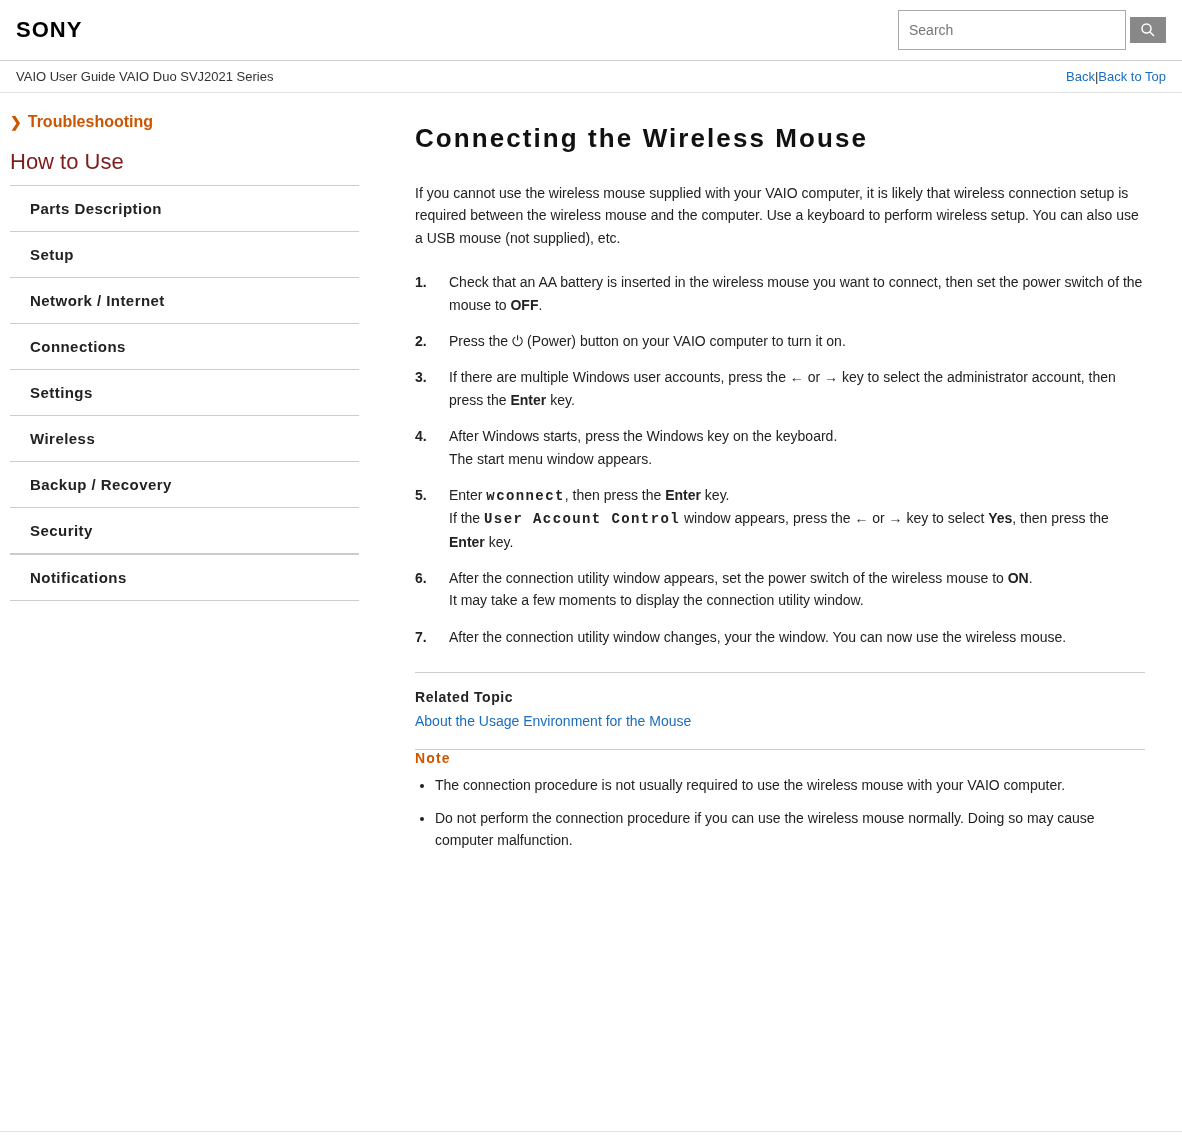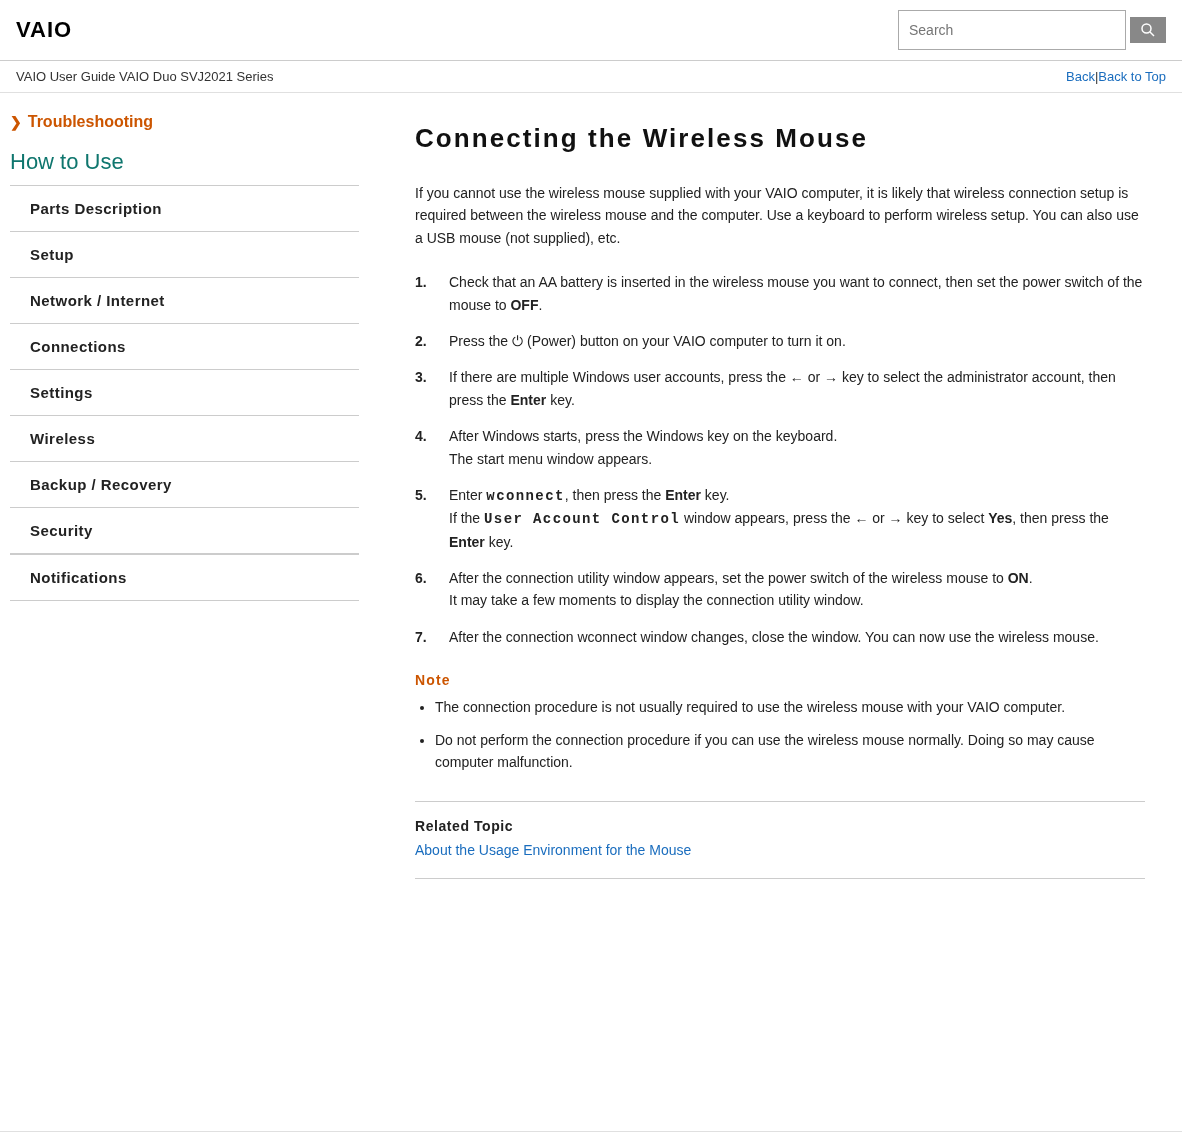--- a/index.html
+++ b/index.html
@@ -83,21 +83,21 @@
     }
     #sidebar-troubleshooting::before {
       content: "❯";
       color: #cc5500;
       font-size: 14px;
     }
     #sidebar-how-to-use-label {
       font-size: 22px;
       font-weight: normal;
       margin-bottom: 10px;
-      color: #0f766e;
+      color: #7f1d1d;
     }
     .sidebar-divider {
       border: none;
       border-top: 1px solid #ccc;
       margin: 0;
     }
     .sidebar-item {
       display: block;
       padding: 14px 0 14px 20px;
       font-size: 15px;
@@ -191,21 +191,21 @@
       padding: 20px 16px;
       font-size: 13px;
       color: #333;
       border-top: 1px solid #e0e0e0;
     }
   </style>
 </head>
 <body>
 
 <div id="header">
-  <div id="logo-area">VAIO</div>
+  <div id="logo-area">SONY</div>
   <div id="search-area">
     <input id="search-input" type="text" placeholder="Search" style="">
     <button id="search-button">
       <svg width="16" height="16" viewBox="0 0 16 16">
         <circle cx="6.5" cy="6.5" r="4.5" stroke="white" stroke-width="1.5" fill="none"></circle>
         <line x1="10" y1="10" x2="14" y2="14" stroke="white" stroke-width="1.5"></line>
       </svg>
     </button>
   </div>
 </div>
@@ -294,42 +294,42 @@
         <span class="step-num">6.</span>
         <span class="step-text">
           After the connection utility window appears, set the power switch of the wireless mouse to <span class="bold-text">ON</span>.<br>
           It may take a few moments to display the connection utility window.
         </span>
       </li>
 
       <li class="step-item">
         <span class="step-num">7.</span>
         <span class="step-text">
-          After the connection wconnect window changes, close the window. You can now use the wireless mouse.
+          After the connection utility window changes, your the window. You can now use the wireless mouse.
         </span>
       </li>
     </ol>
+
+    <div id="related-topic-section">
+      <div id="related-topic-label">Related Topic</div>
+      <a id="related-topic-link" href="#">About the Usage Environment for the Mouse</a>
+      <hr id="related-topic-bottom-line">
+    </div>
 
     <div id="note-section">
       <div id="note-label">
         <span>Note</span>
       </div>
       <ul class="note-list">
         <li class="note-item">
           The connection procedure is not usually required to use the wireless mouse with your VAIO computer.
         </li>
         <li class="note-item">
           Do not perform the connection procedure if you can use the wireless mouse normally. Doing so may cause computer malfunction.
         </li>
       </ul>
     </div>
-
-    <div id="related-topic-section">
-      <div id="related-topic-label">Related Topic</div>
-      <a id="related-topic-link" href="#">About the Usage Environment for the Mouse</a>
-      <hr id="related-topic-bottom-line">
-    </div>
   </div>
 </div>
 
 <div id="footer">
   
 </div>
 
 </body></html>

